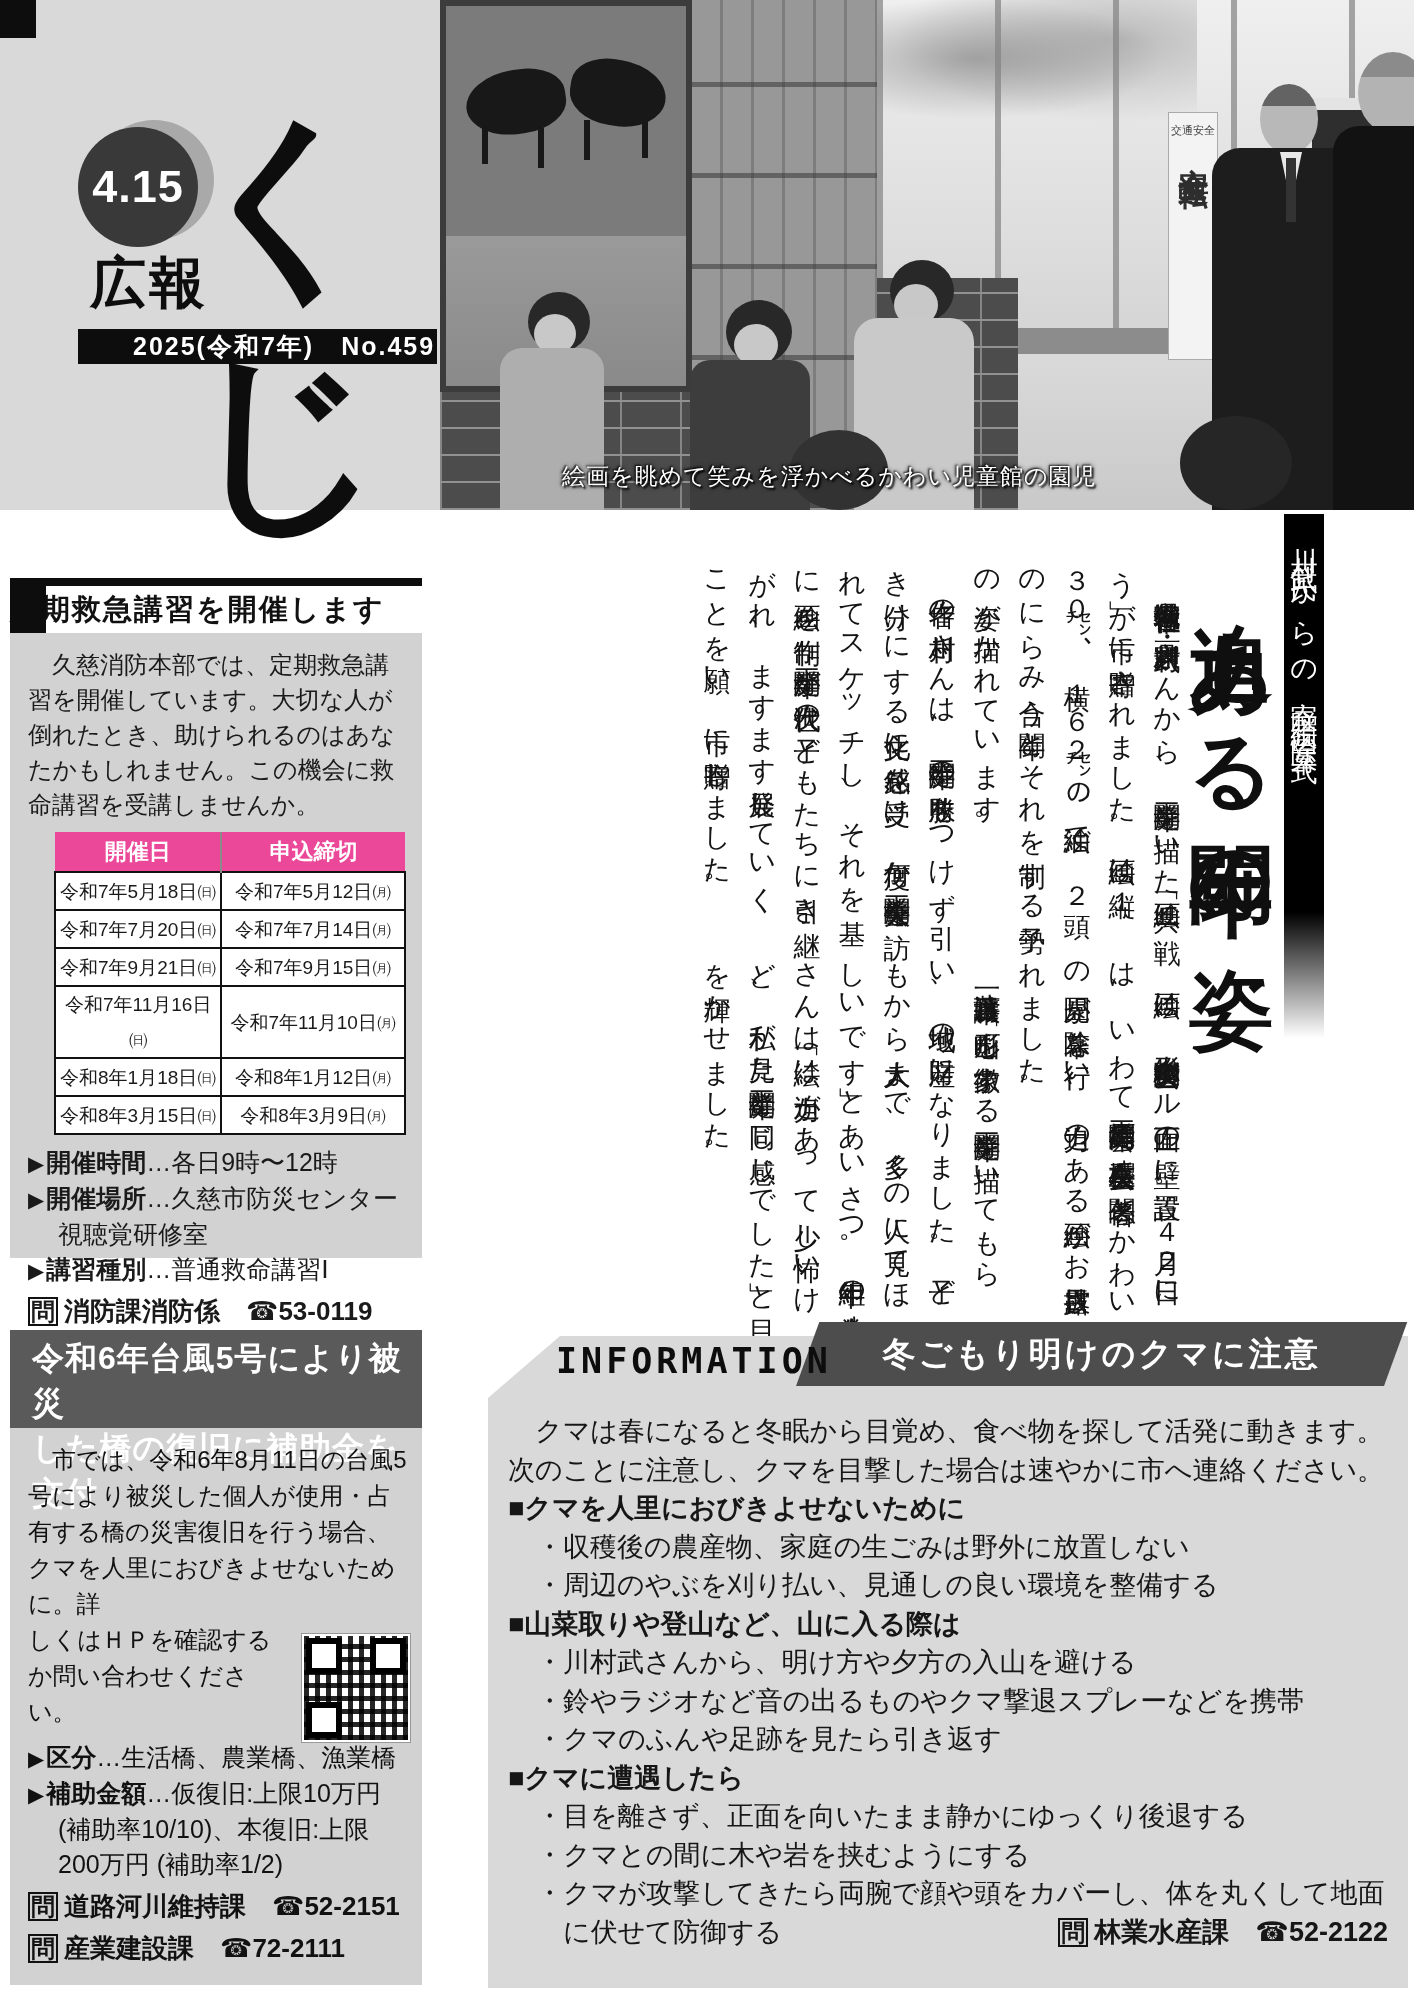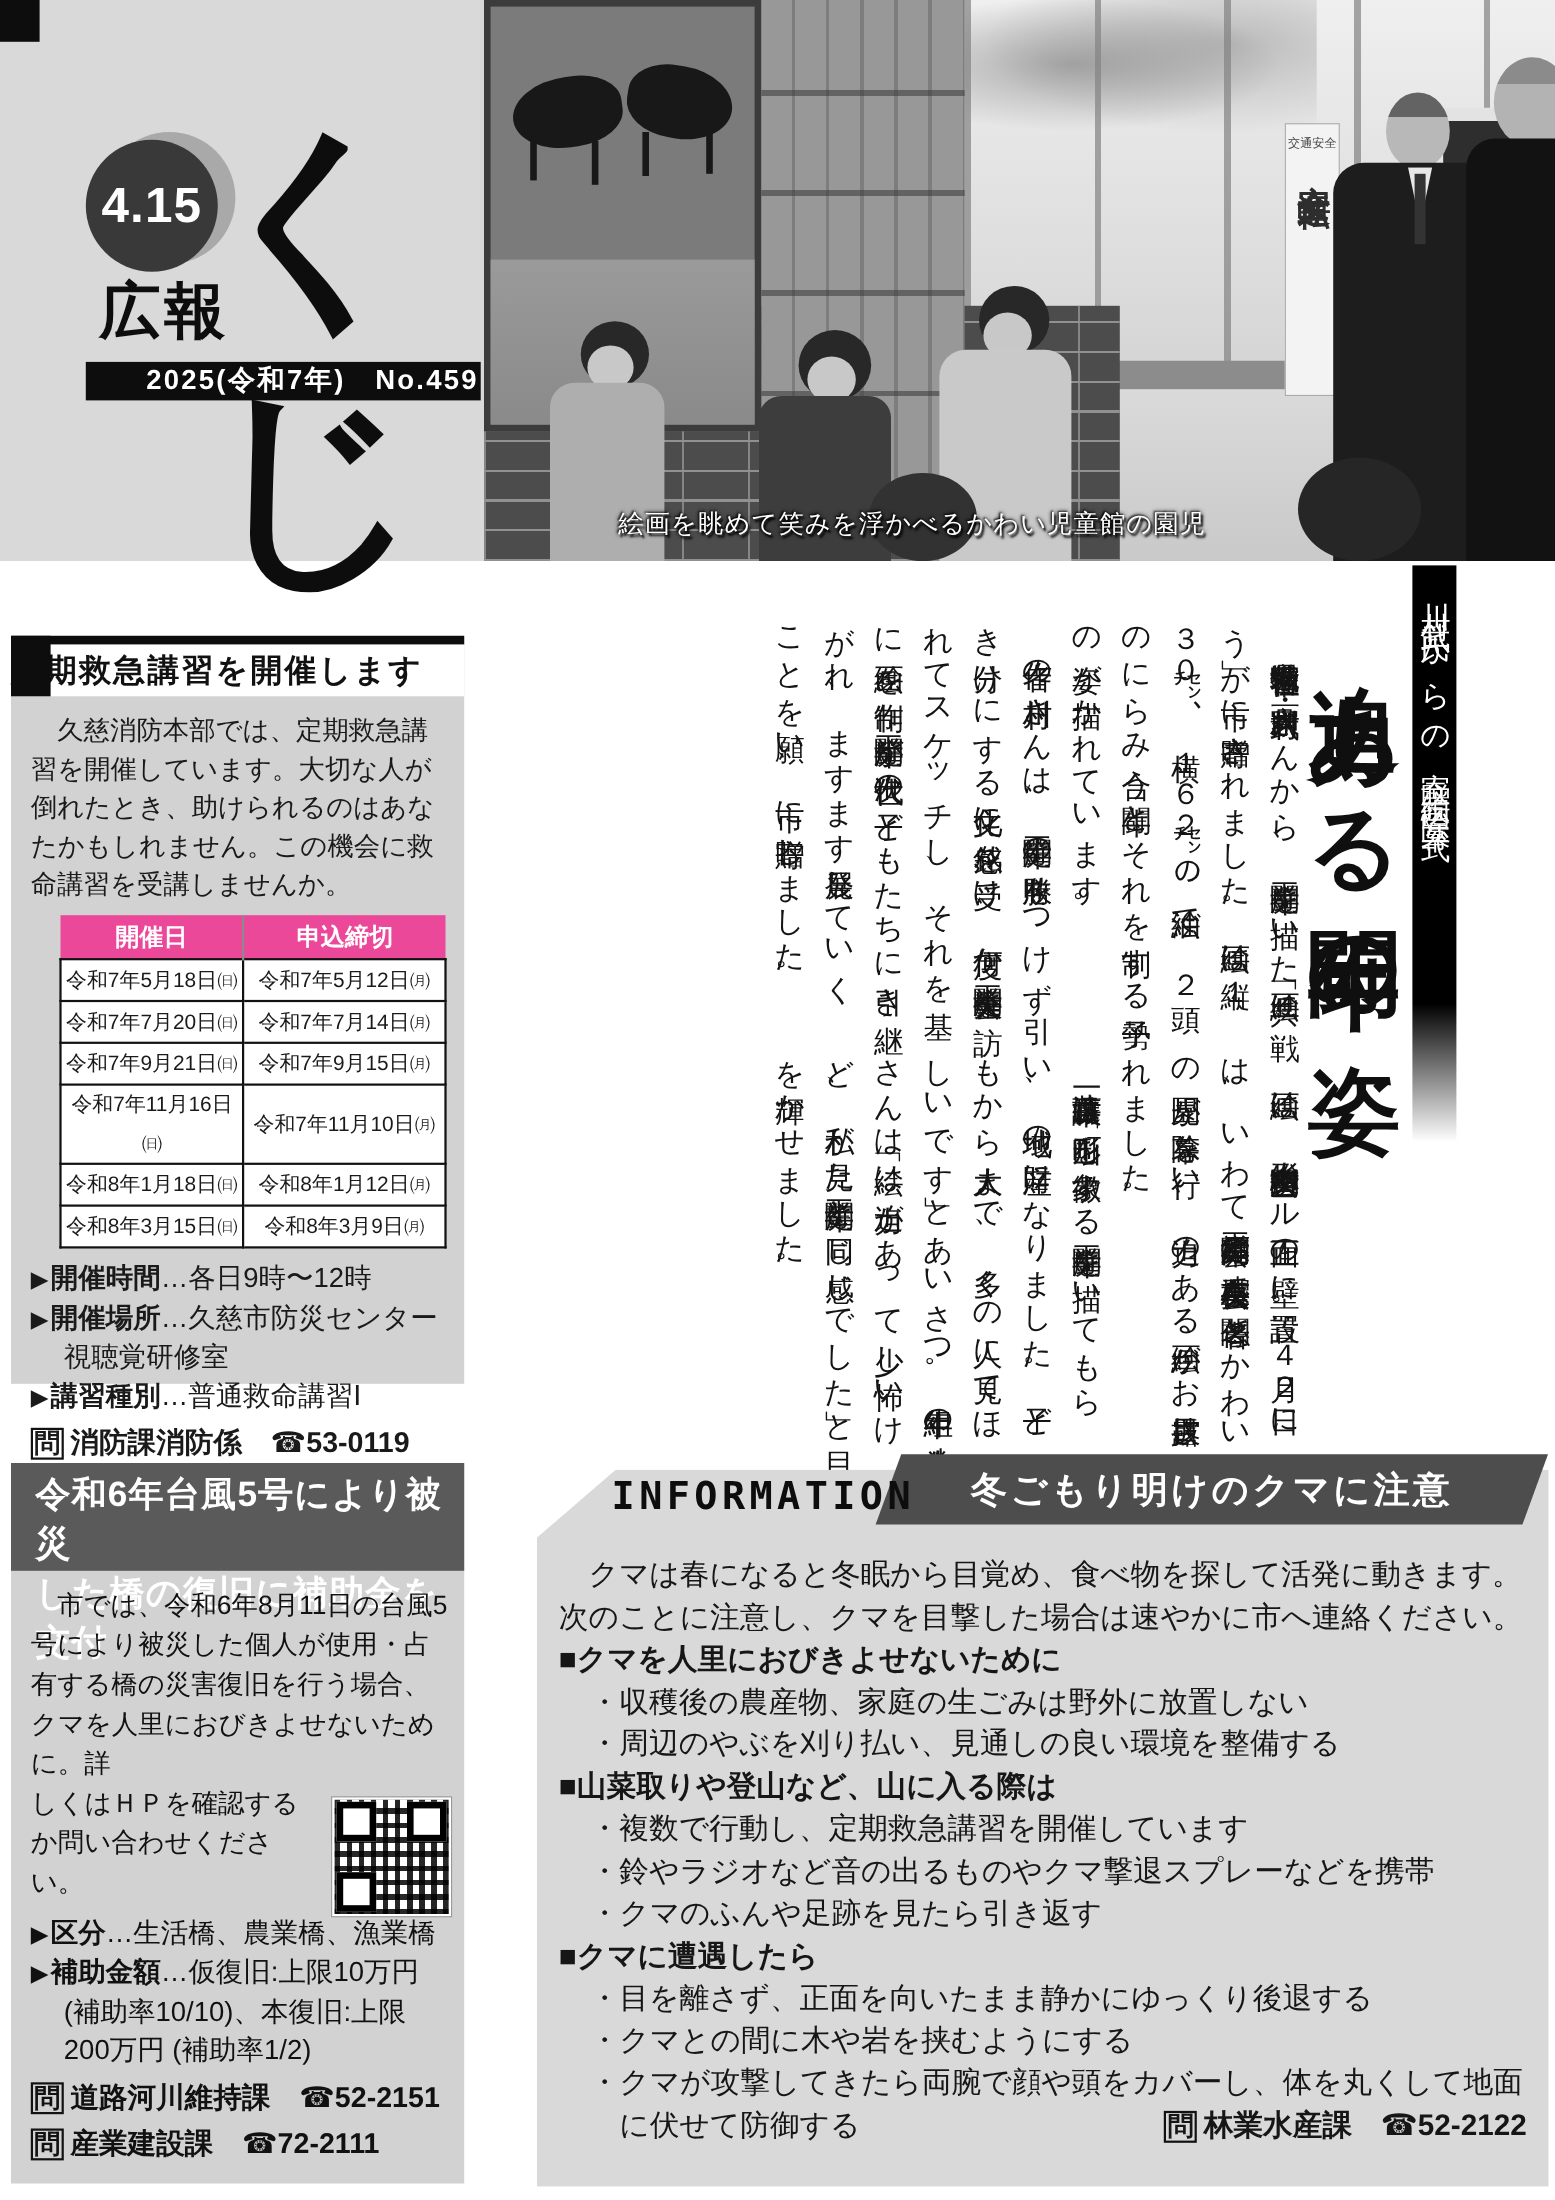--- a/index.html
+++ b/index.html
@@ -298,21 +298,21 @@
   <div class="info-banner">
     <div class="info-banner-text">冬ごもり明けのクマに注意</div>
   </div>
   <div class="info-body">
     <div>　クマは春になると冬眠から目覚め、食べ物を探して活発に動きます。</div>
     <div>次のことに注意し、クマを目撃した場合は速やかに市へ連絡ください。</div>
     <div class="ghead">■クマを人里におびきよせないために</div>
     <div class="gitem">・収穫後の農産物、家庭の生ごみは野外に放置しない</div>
     <div class="gitem">・周辺のやぶを刈り払い、見通しの良い環境を整備する</div>
     <div class="ghead">■山菜取りや登山など、山に入る際は</div>
-    <div class="gitem">・複数で行動し、定期救急講習を開催しています</div>
+    <div class="gitem">・川村武さんから、明け方や夕方の入山を避ける</div>
     <div class="gitem">・鈴やラジオなど音の出るものやクマ撃退スプレーなどを携帯</div>
     <div class="gitem">・クマのふんや足跡を見たら引き返す</div>
     <div class="ghead">■クマに遭遇したら</div>
     <div class="gitem">・目を離さず、正面を向いたまま静かにゆっくり後退する</div>
     <div class="gitem">・クマとの間に木や岩を挟むようにする</div>
     <div class="gitem">・クマが攻撃してきたら両腕で顔や頭をカバーし、体を丸くして地面</div>
     <div class="gitem info-last">
       <span>　に伏せて防御する</span>
       <span class="info-contact">
         <span class="inq">問</span><span>林業水産課</span><span class="cphone">☎52-2122</span>

